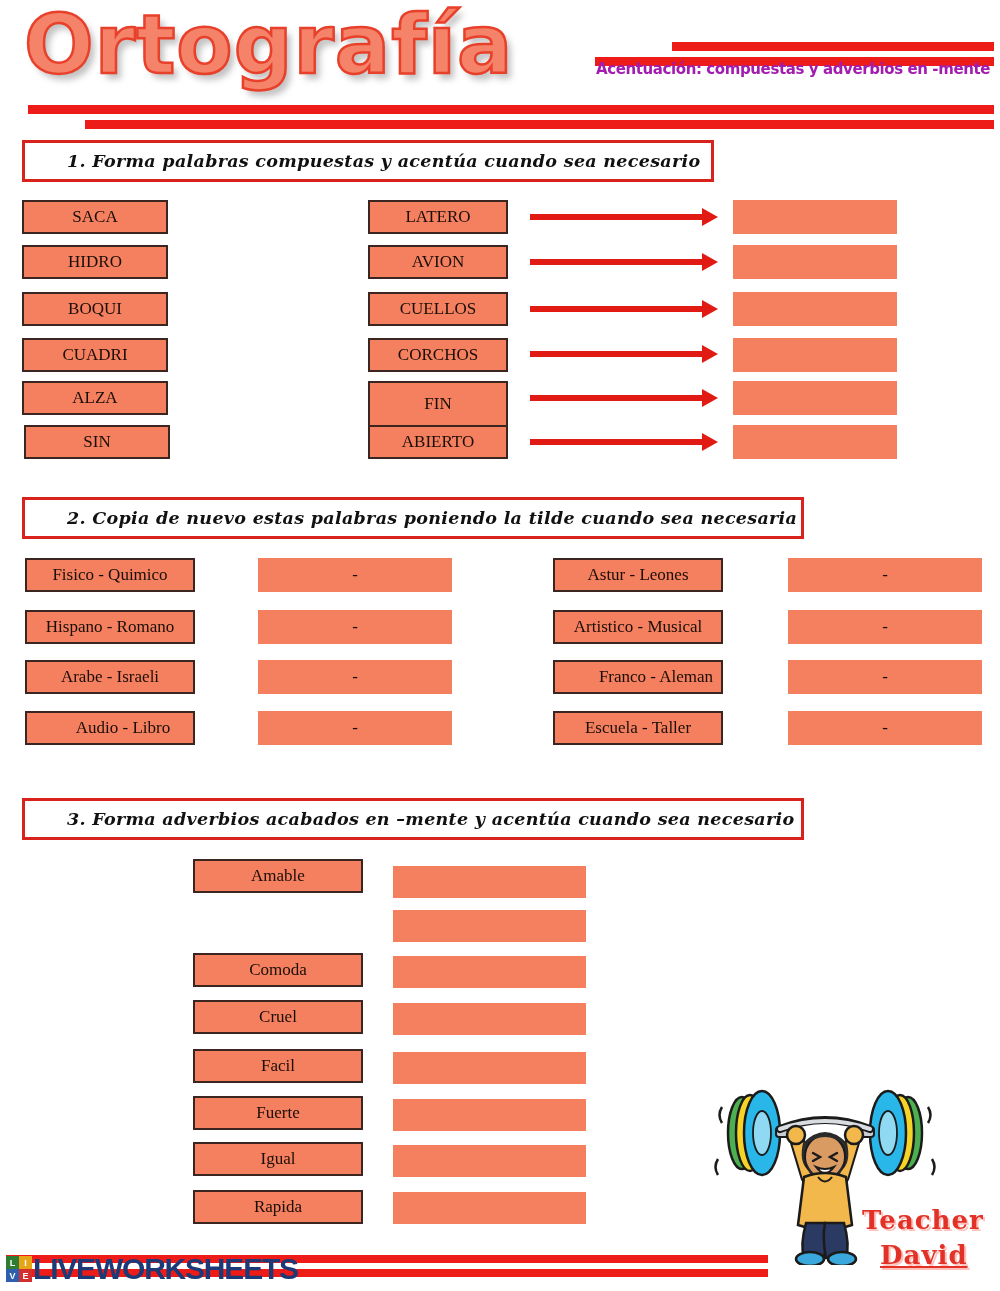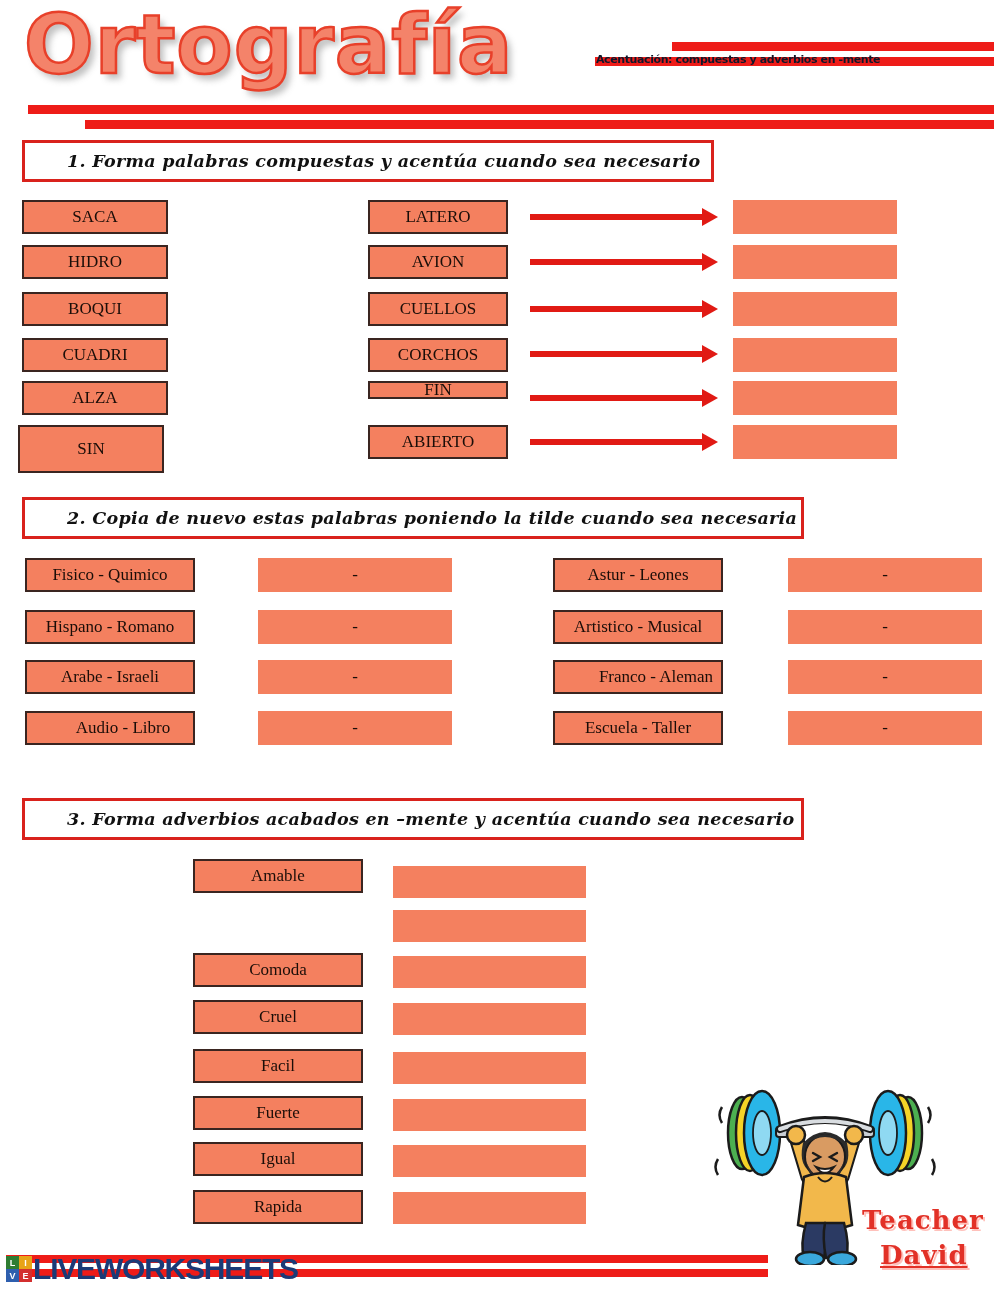--- a/index.html
+++ b/index.html
@@ -35,27 +35,27 @@
   }
   .hdr-bar {
     position: absolute;
     background: #EE1C18;
   }
   .hb-1 { left: 672px; top: 42px;  width: 322px; height: 9px; }
   .hb-2 { left: 595px; top: 57px;  width: 399px; height: 9px; }
   .subtitle {
     position: absolute;
     left: 596px;
-    top: 53px;
+    top: 60px;
     width: 400px;
     font-family: "DejaVu Sans", sans-serif;
-    font-size: 11px;
+    font-size: 15px;
     font-weight: 600;
     letter-spacing: -0.4px;
-    color: #0f172a;
+    color: #a21caf;
     white-space: nowrap;
   }
   .hb-3 { left: 28px;  top: 105px; width: 966px; height: 9px; }
   .hb-4 { left: 85px;  top: 120px; width: 909px; height: 9px; }
 
   
   .ex-header {
     position: absolute;
     box-sizing: border-box;
     border: 3px solid #D9221C;
@@ -192,27 +192,27 @@
 
   <div class="ex-header" style="left:22px; top:140px; width:692px; height:42px;">
     <span>1.  Forma palabras compuestas y acentúa cuando sea necesario</span>
   </div>
 
   <div class="wbox" style="left:22px; top:200px; width:146px; height:34px;">SACA</div>
   <div class="wbox" style="left:22px; top:245px; width:146px; height:34px;">HIDRO</div>
   <div class="wbox" style="left:22px; top:292px; width:146px; height:34px;">BOQUI</div>
   <div class="wbox" style="left:22px; top:338px; width:146px; height:34px;">CUADRI</div>
   <div class="wbox" style="left:22px; top:381px; width:146px; height:34px;">ALZA</div>
-  <div class="wbox" style="left:18px; top:425px; width:146px; height:48px;">SIN</div>
+  <div class="wbox" style="left:24px; top:425px; width:146px; height:34px;">SIN</div>
 
   <div class="wbox" style="left:368px; top:200px; width:140px; height:34px;">LATERO</div>
   <div class="wbox" style="left:368px; top:245px; width:140px; height:34px;">AVION</div>
   <div class="wbox" style="left:368px; top:292px; width:140px; height:34px;">CUELLOS</div>
   <div class="wbox" style="left:368px; top:338px; width:140px; height:34px;">CORCHOS</div>
-  <div class="wbox" style="left:368px; top:381px; width:140px; height:18px;">FIN</div>
+  <div class="wbox" style="left:368px; top:381px; width:140px; height:46px;">FIN</div>
   <div class="wbox" style="left:368px; top:425px; width:140px; height:34px;">ABIERTO</div>
 
   <div class="arrow" style="left:530px; top:208px; width:188px;">
     <div class="shaft" style="width:172px;"></div>
       <div class="head" style="left:172px;"></div>
   </div>
   <div class="arrow" style="left:530px; top:253px; width:188px;">
     <div class="shaft" style="width:172px;"></div>
       <div class="head" style="left:172px;"></div>
   </div>

